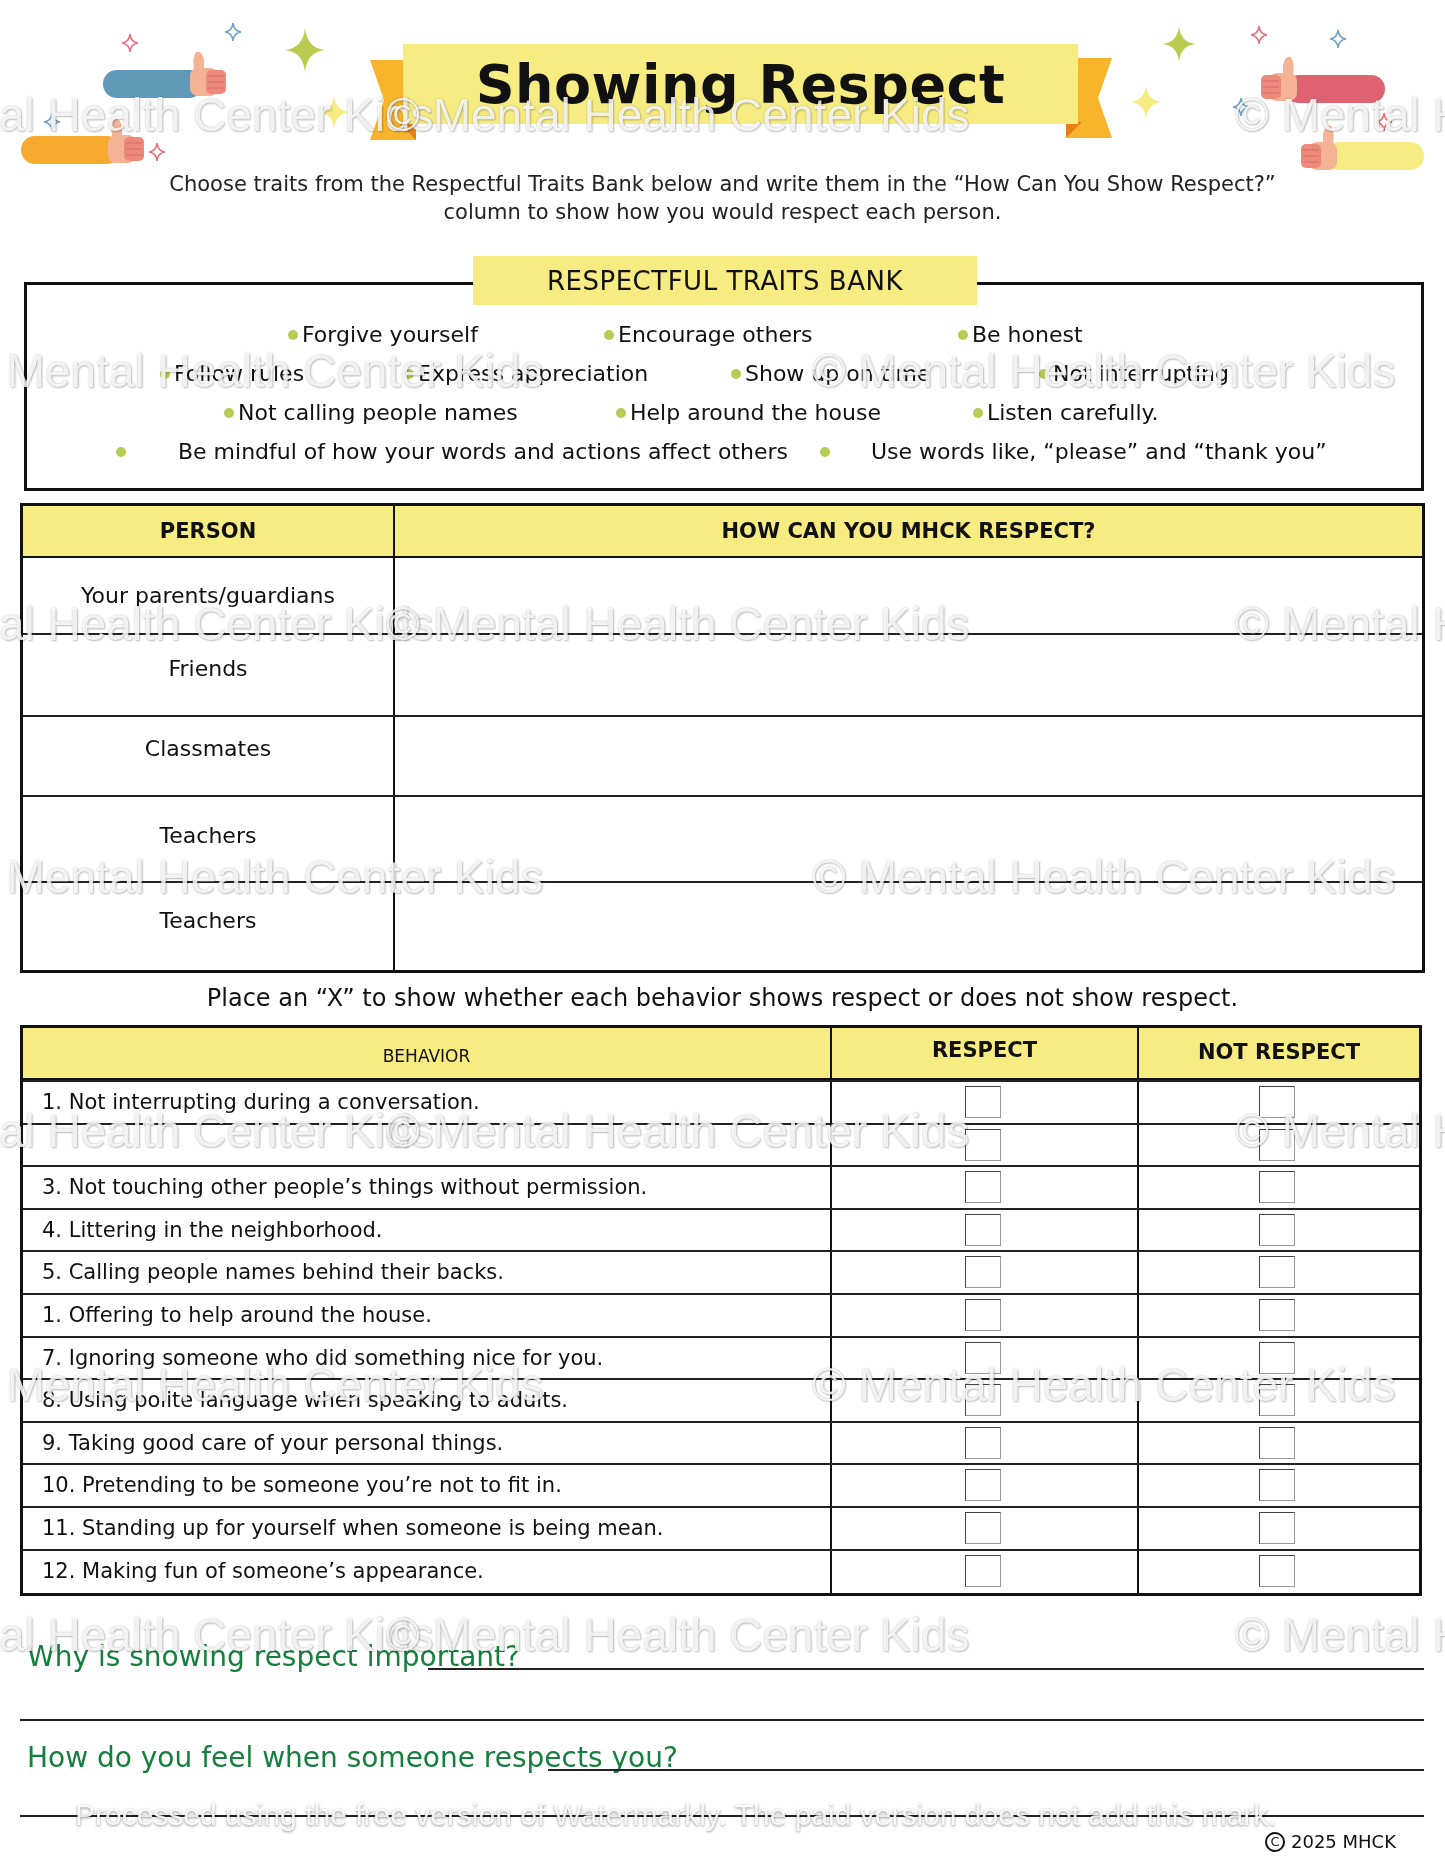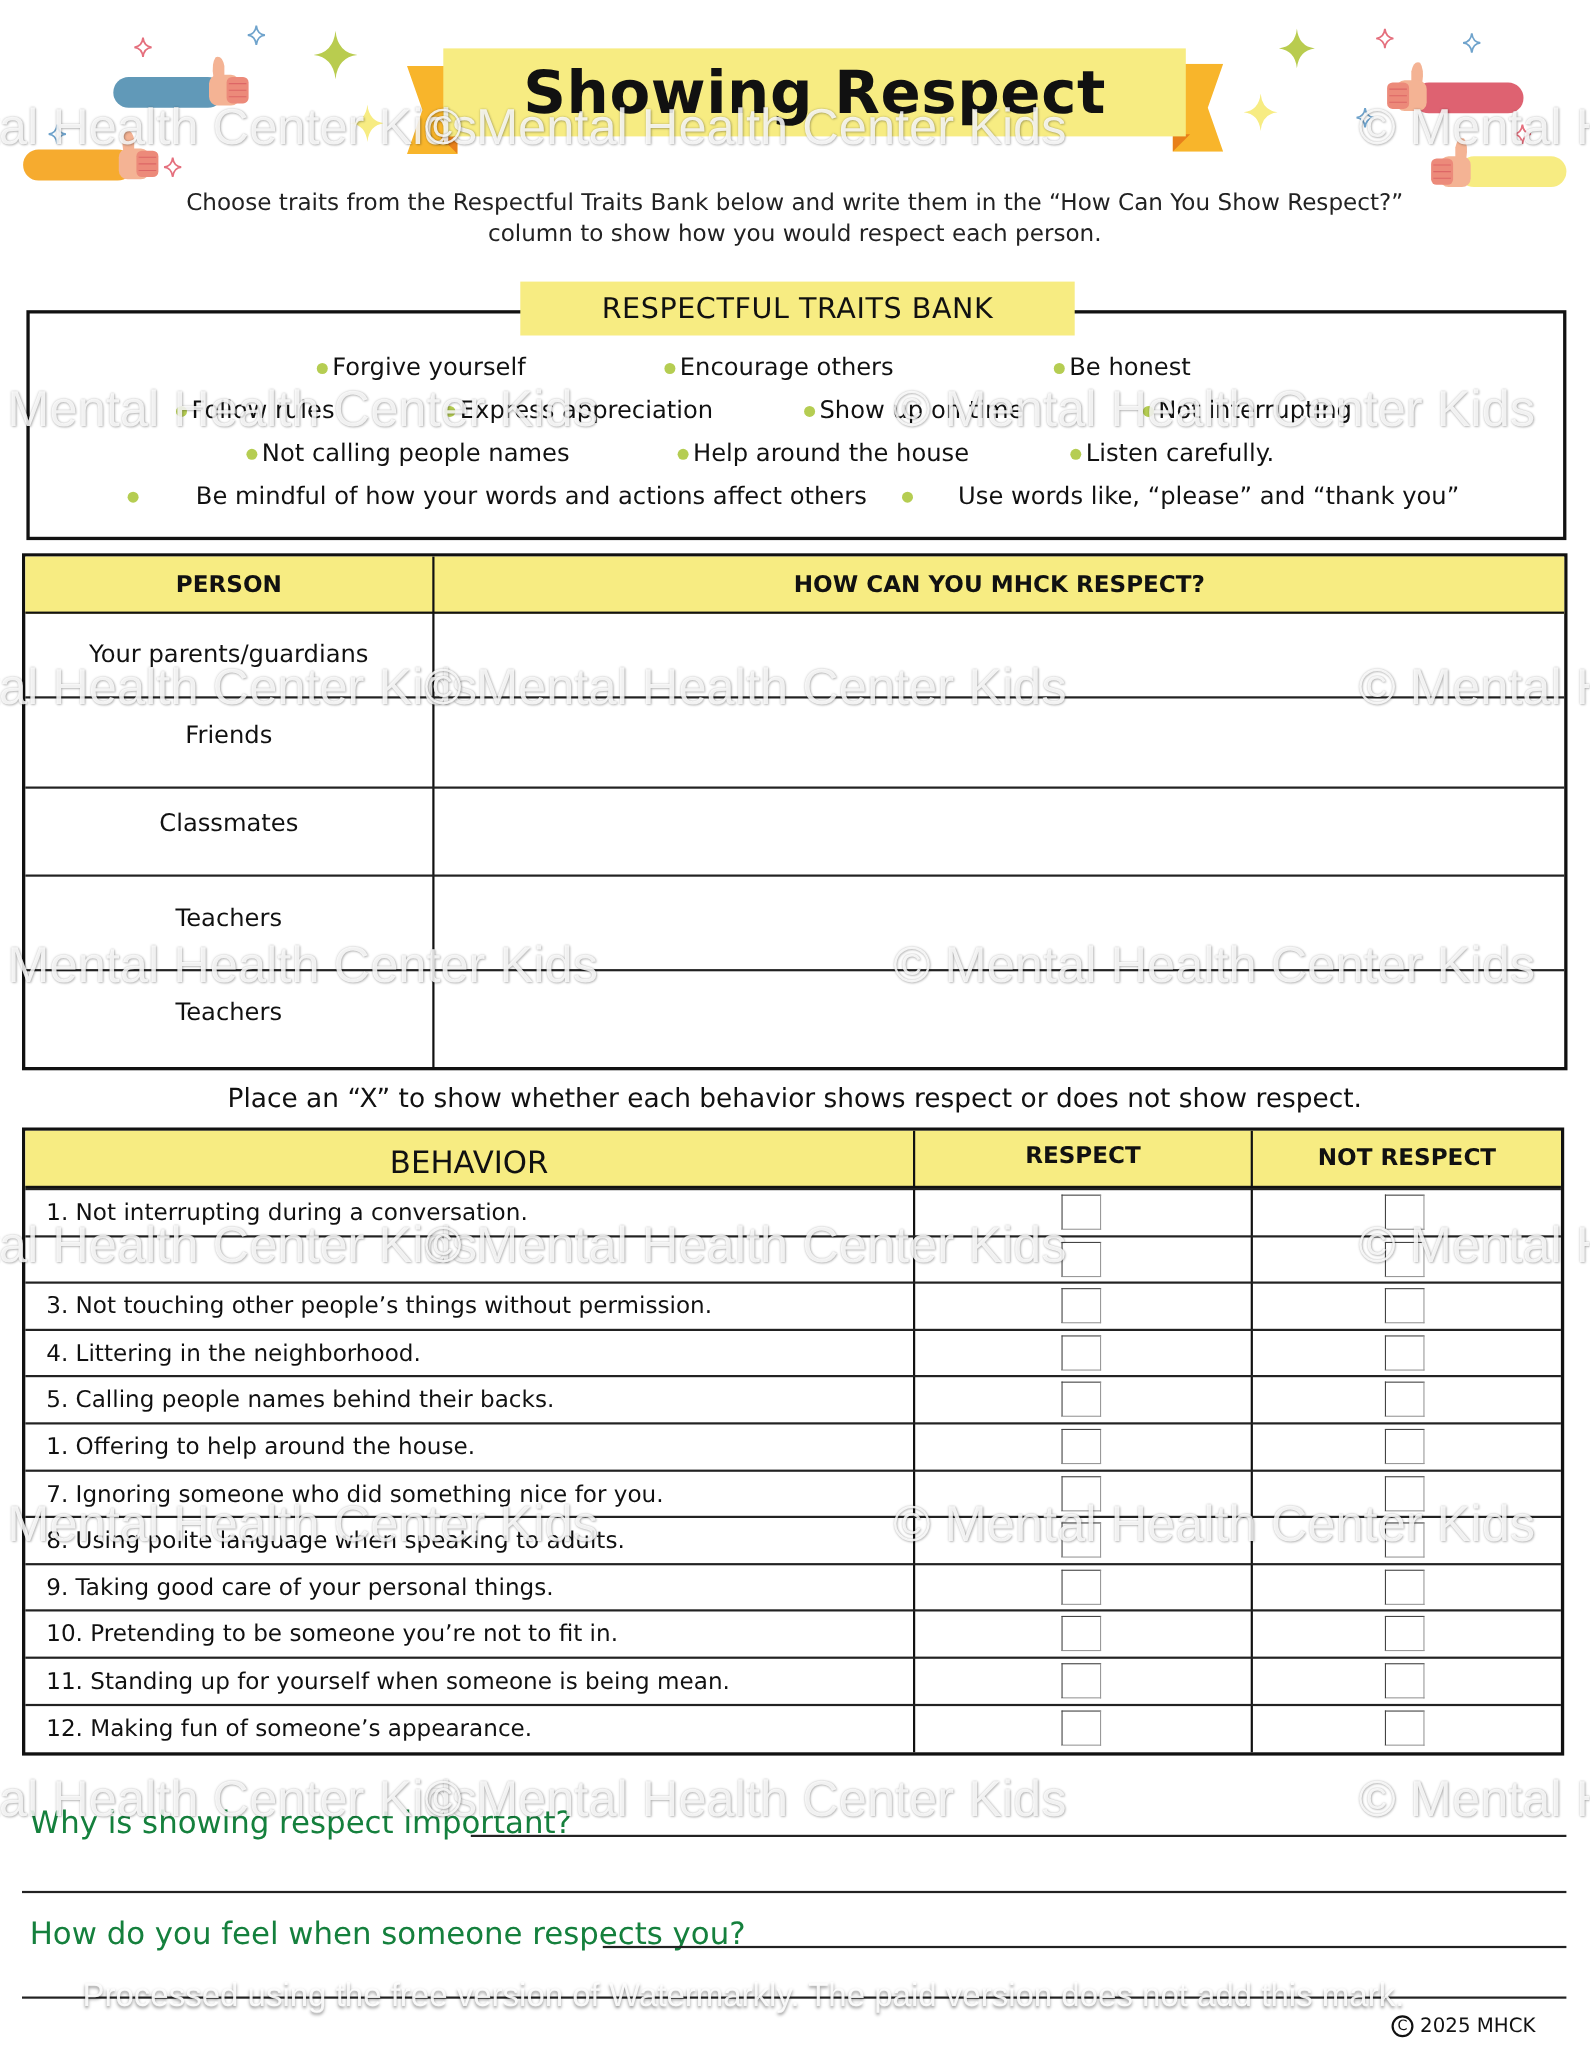--- a/index.html
+++ b/index.html
@@ -24,21 +24,21 @@
   .ptable .vdiv{position:absolute;left:370px;top:0;width:2px;height:100%;background:#111;}
   .hcell{position:absolute;top:0;height:50px;display:flex;align-items:center;justify-content:center;font-weight:bold;font-size:21px;}
   .prow-line{position:absolute;left:0;width:100%;height:2px;background:#222;}
   .pname{position:absolute;left:0;width:370px;text-align:center;font-size:22px;}
   .pcell{position:absolute;left:372px;right:0;}
   .instr2{position:absolute;left:0;width:1445px;top:984px;text-align:center;font-size:24px;color:#111;}
   
   .btable{position:absolute;left:20px;top:1025px;width:1396px;height:565px;border:3px solid #111;}
   .btable .hdr{position:absolute;left:0;top:0;width:100%;height:50px;background:#f7ec82;border-bottom:2px solid #111;}
   .bv{position:absolute;top:0;width:2px;height:100%;background:#111;}
-  .bhcell{position:absolute;top:0;height:50px;display:flex;align-items:center;justify-content:center;font-size:28px;}
+  .bhcell{position:absolute;top:0;height:50px;display:flex;align-items:center;justify-content:center;font-size:17px;}
   .brow{position:absolute;left:0;width:100%;height:42px;border-top:2px solid #222;box-sizing:border-box;}
   .btext{position:absolute;left:19px;top:0;height:40px;display:flex;align-items:center;font-size:21px;white-space:nowrap;}
   .cbox{position:absolute;top:4px;width:36px;height:32px;box-sizing:border-box;border:1.5px solid #444;border-right-color:#999;border-bottom-color:#999;background:#fff;cursor:pointer;}
   
   .q{position:absolute;font-size:28px;color:#15803d;white-space:nowrap;}
   .line{position:absolute;height:2px;background:#222;}
   .footer{position:absolute;left:1265px;top:1831px;font-size:18px;color:#111;display:flex;align-items:center;}
   .copy-circle{display:inline-flex;width:20px;height:20px;border:2px solid #111;border-radius:50%;align-items:center;justify-content:center;font-size:13px;margin-right:6px;box-sizing:border-box;}
   .wm{position:absolute;font-family:"Liberation Sans",sans-serif;color:rgba(255,255,255,0.85);text-shadow:0 0 2px rgba(0,0,0,0.25),1px 1px 2px rgba(0,0,0,0.2);font-size:46px;white-space:nowrap;pointer-events:none;}
   .wm2{position:absolute;font-family:"Liberation Sans",sans-serif;color:rgba(255,255,255,0.9);text-shadow:0 1px 3px rgba(0,0,0,0.45);font-size:30px;white-space:nowrap;pointer-events:none;}

